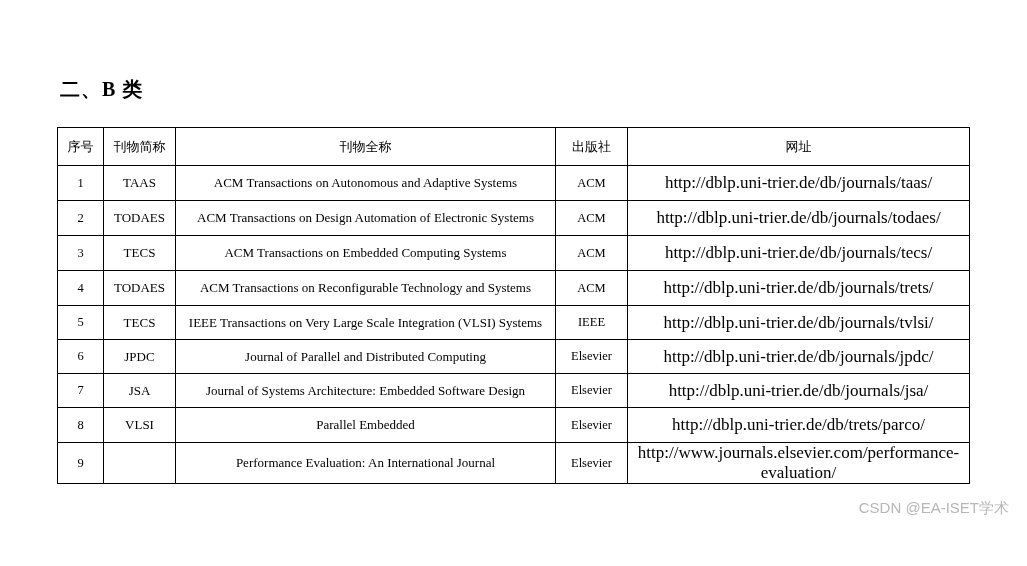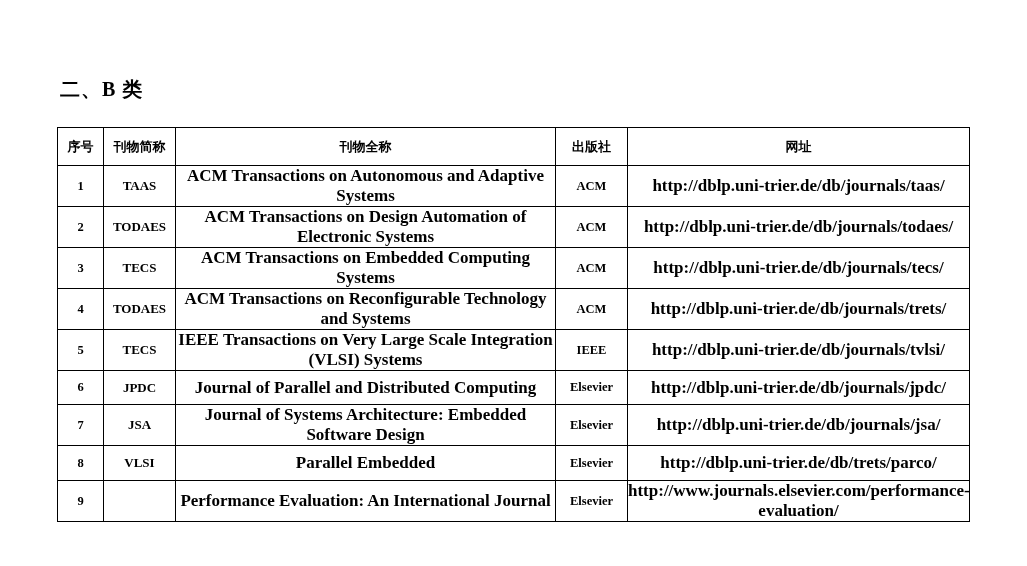--- a/index.html
+++ b/index.html
@@ -39,42 +39,42 @@
     border-collapse: collapse;
     table-layout: fixed;
     font-size: 12.5px;
   }
   table.journal-table td,
   table.journal-table th {
     border: 1px solid #000000;
     padding: 0;
     text-align: center;
     vertical-align: middle;
-    font-weight: bold;
+    font-weight: normal;
     font-family: "Liberation Serif", serif;
   }
   thead td {
     height: 37px;
     font-size: 13px;
   }
   tbody td {
     height: 33px;
   }
   tbody tr.tall td {
     height: 34px;
   }
   .col-idx   { width: 46px; }
   .col-abbr  { width: 72px; }
   .col-full  { width: 380px; }
   .col-pub   { width: 72px; }
   .col-url   { width: 342px; }
 
   .cell-idx  { font-size: 12.5px; }
   .cell-abbr { font-size: 13px; }
-  .cell-full { font-size: 17px; padding: 0 4px; }
+  .cell-full { font-size: 13px; padding: 0 4px; }
   .cell-pub  { font-size: 12.5px; }
   .cell-url  { font-size: 17px; }
 
   .watermark {
     position: absolute;
     right: 18px;
     bottom: 14px;
     font-size: 15px;
     color: #b6b6b6;
     font-family: "Liberation Sans", sans-serif;
@@ -164,14 +164,15 @@
       <tr>
         <td class="cell-idx">9</td>
         <td class="cell-abbr"></td>
         <td class="cell-full">Performance Evaluation: An International Journal</td>
         <td class="cell-pub">Elsevier</td>
         <td class="cell-url">http://www.journals.elsevier.com/performance-evaluation/</td>
       </tr>
     </tbody>
   </table>
 
+  <div class="watermark">CSDN @EA-ISET学术</div>
 
 </div>
 
 </body></html>

